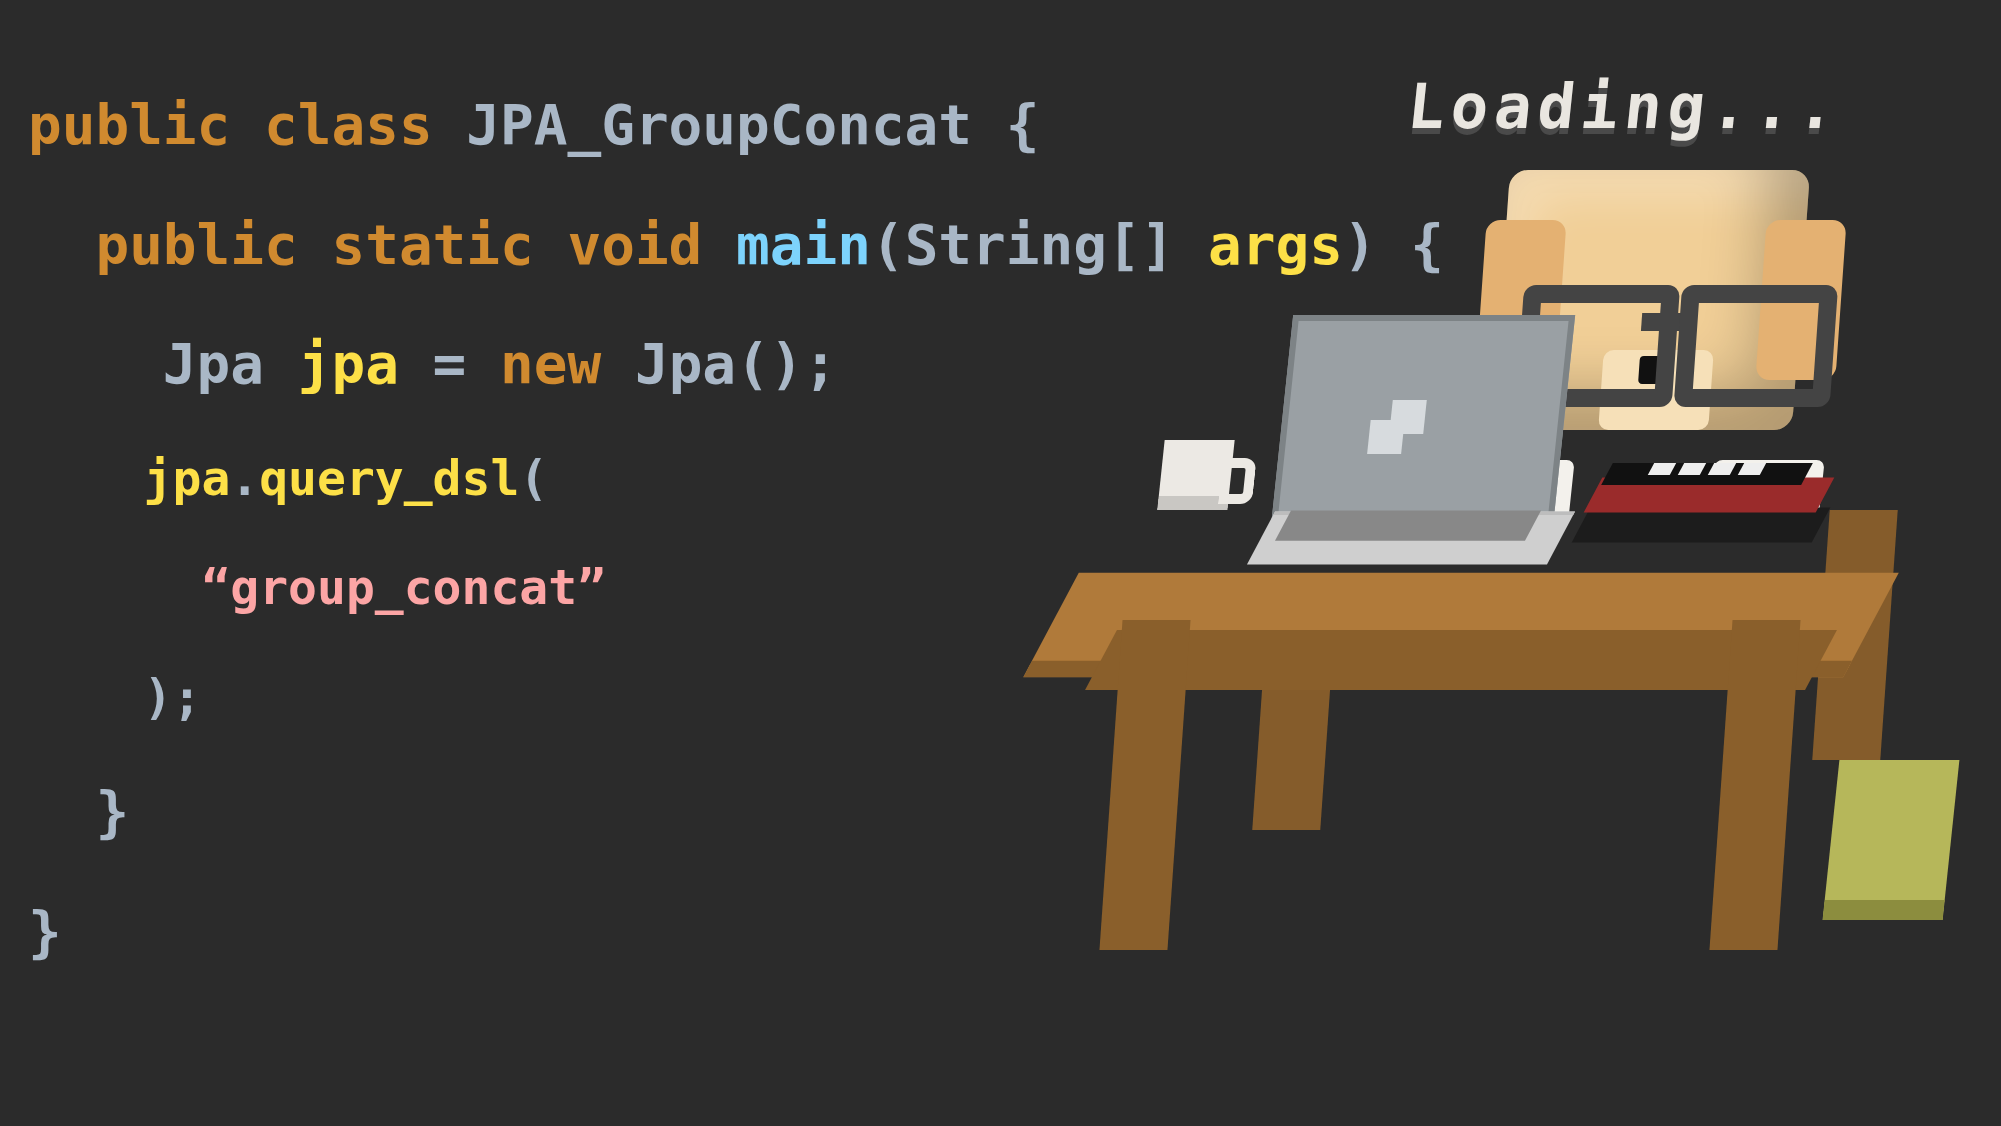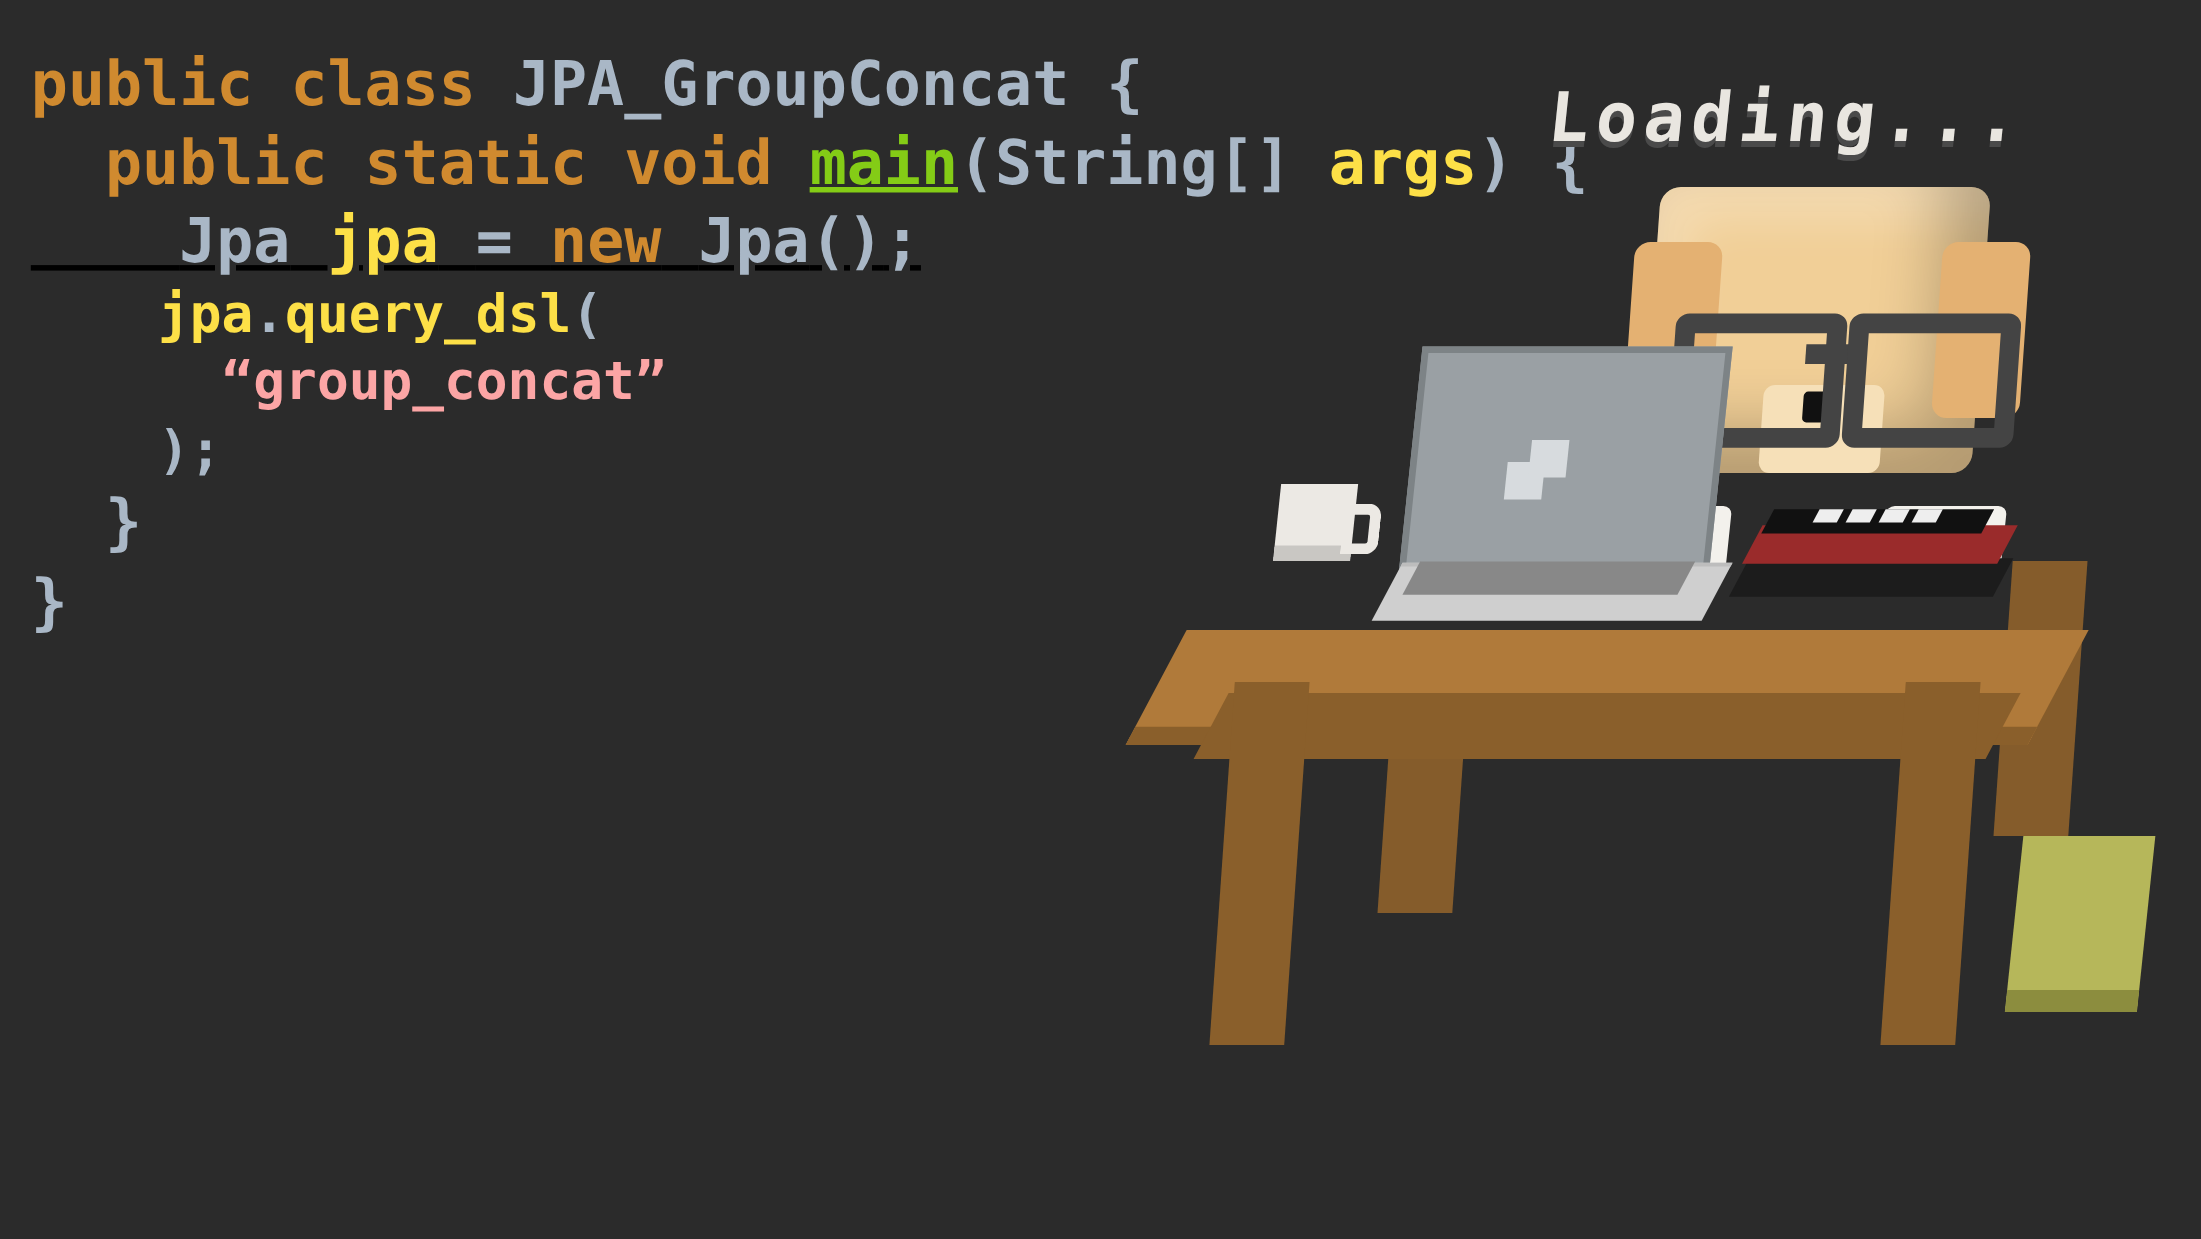--- a/index.html
+++ b/index.html
@@ -1,29 +1,29 @@
 <!DOCTYPE html>
 <html><head>
 <meta charset="utf-8">
 <style>
   html,body{margin:0;padding:0;width:2001px;height:1126px;background:#2b2b2b;overflow:hidden;font-family:ui-monospace,Menlo,Consolas,monospace;}
   .code{position:absolute;left:28px;top:28px;white-space:pre;font-weight:600;line-height:1.28;}
   .l1{font-size:56px;}
   .l2{font-size:56px;}
-  .l3{font-size:56px;text-decoration:underline;}
+  .l3{font-size:56px;}
   .big{font-size:48px;}
   .kw{color:#d08a2f;}
   .ty{color:#a9b7c6;}
   .id{color:#fde047;}
-  .fn{color:#84cc16;text-decoration:underline;}
+  .fn{color:#7dd3fc;}
   .pn{color:#a9b7c6;}
   .op{color:#a9b7c6;}
   .str{color:#fca5a5;}
   .br{color:#a9b7c6;}
-  .nl{display:block;}
+  .nl{display:block;margin-top:48px;}
 
   
   .scene{position:absolute;right:40px;top:60px;width:1000px;height:1000px;}
   .loading{position:absolute;right:120px;top:10px;font-family:ui-monospace,Menlo,Consolas,monospace;font-size:62px;font-weight:800;color:#e9e6e0;letter-spacing:6px;text-shadow:0 6px 0 #4a4a4a;transform:skewX(-6deg);}
   
   .desk-top{position:absolute;left:90px;top:470px;width:820px;height:190px;background:#b07a3a;transform:skewX(-28deg) scaleY(.55);box-shadow:inset 0 -30px 0 #8a5f2b;}
   .desk-front{position:absolute;left:140px;top:570px;width:720px;height:60px;background:#8a5f2b;transform:skewX(-28deg);}
   .leg{position:absolute;width:68px;height:330px;background:#8a5f2b;}
   .leg.l{left:150px;top:560px;transform:skewX(-4deg);}
   .leg.r{left:760px;top:560px;transform:skewX(-4deg);}

